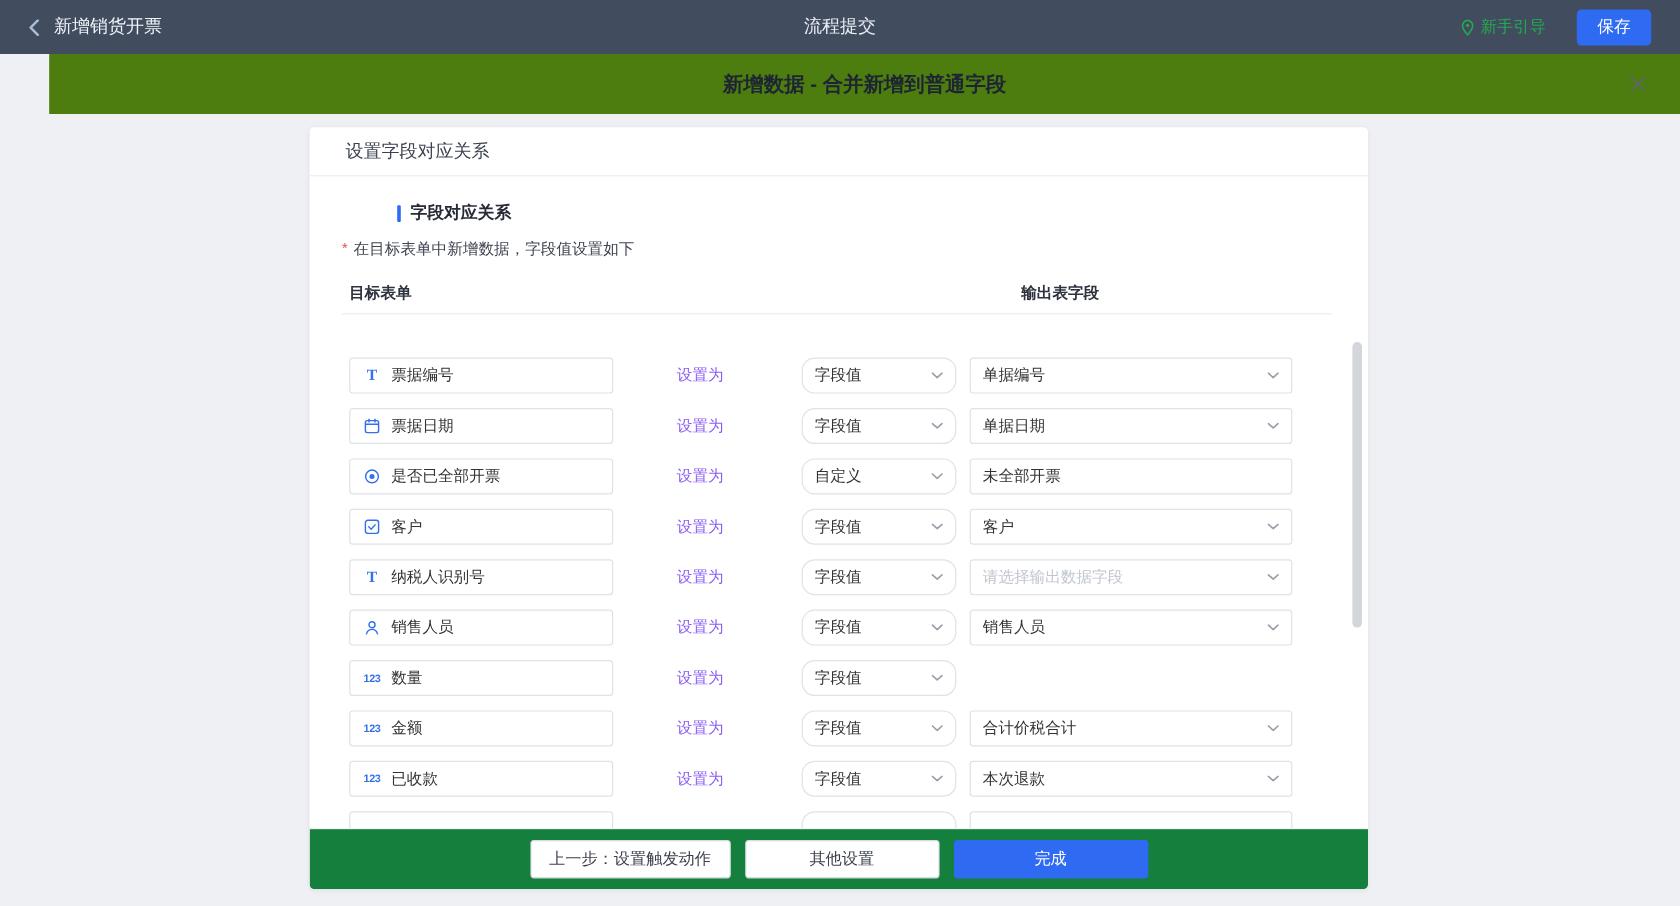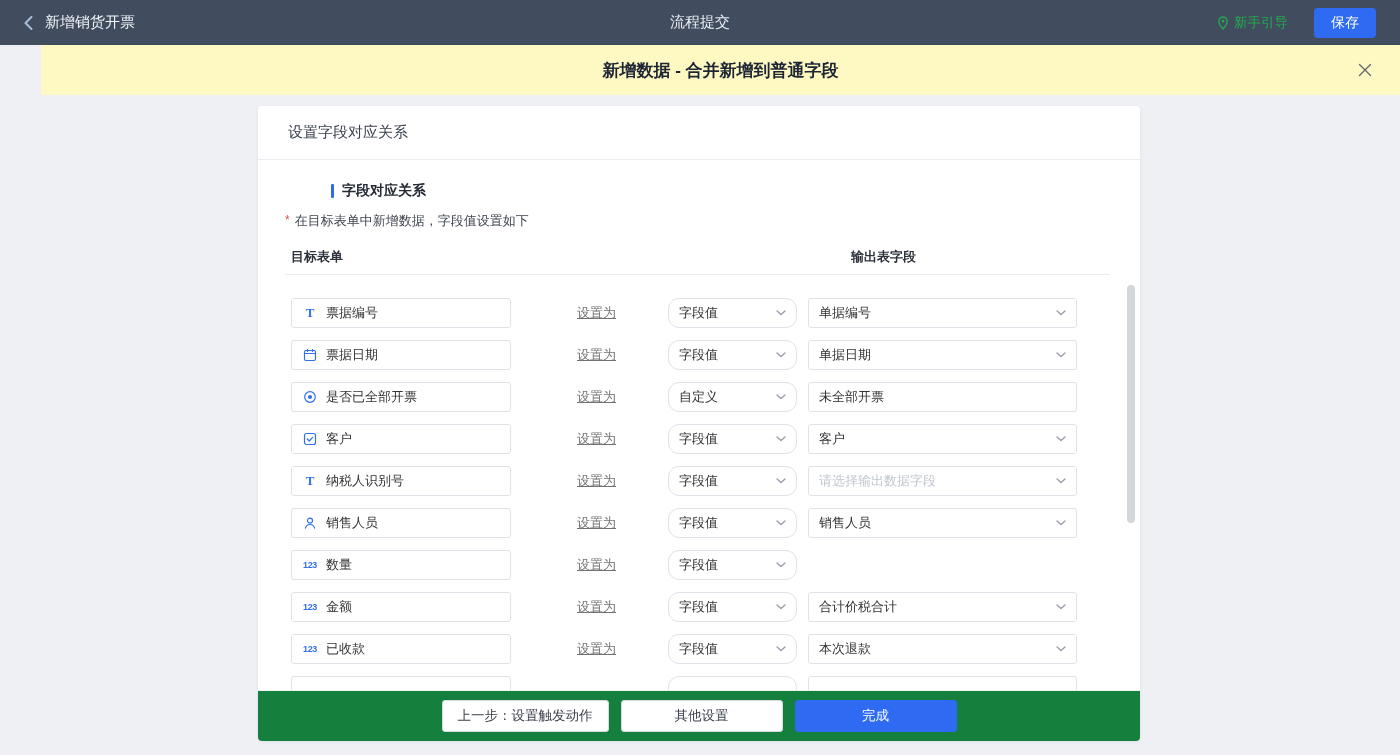--- a/index.html
+++ b/index.html
@@ -36,38 +36,38 @@
   .tb-right{display:flex;align-items:center;gap:26px;}
   .guide{display:flex;align-items:center;gap:5px;color:var(--green);font-size:13.5px;cursor:pointer;text-align:right;}
   .save-btn{
     min-width:62px;height:30px;border:none;border-radius:4px;
     background:var(--accent);color:#fff;font-size:14px;cursor:pointer;
     font-family:"Liberation Sans", sans-serif;
   }
 
   
   .dialog-header{
-    height:50px;background:#fef9c3;position:relative;
+    height:50px;background:#4d7c0f;position:relative;
     display:flex;align-items:center;justify-content:center;margin-left:41px;
   }
   .dialog-title{font-size:17px;font-weight:bold;color:#1d2433;}
   .close{
     position:absolute;right:26px;top:50%;transform:translateY(-50%);
     width:18px;height:18px;cursor:pointer;display:flex;align-items:center;justify-content:center;
   }
 
   
   .content{position:relative;height:660px;}
   .card{
     position:absolute;left:258px;top:11px;width:882px;height:635px;
     background:#fff;border-radius:4px;box-shadow:0 1px 4px rgba(15,30,60,.06);
     overflow:hidden;
   }
   .card-header{
-    height:54px;display:flex;align-items:center;padding:0 30px;
+    height:41px;display:flex;align-items:center;padding:0 30px;
     font-size:15px;color:#3a4150;border-bottom:1px solid var(--divider);
   }
   .section-head{padding:22px 30px 0 27px;position:relative;}
   .section-title{display:flex;align-items:center;gap:8px;font-size:14px;font-weight:bold;color:#262b36;padding-left:46px;}
   .blue-bar{width:3px;height:14px;background:var(--accent);border-radius:1px;}
   .note{margin-top:12px;font-size:13px;color:#3f4550;}
   .note .star{color:var(--red);margin-right:5px;font-size:12px;vertical-align:1px;}
   .cols{position:relative;margin-top:18px;height:18px;font-size:13px;font-weight:600;color:#2d323d;}
   .col-left{position:absolute;left:6px;top:0;}
   .col-right{position:absolute;left:566px;top:0;}
@@ -78,21 +78,21 @@
     position:absolute;left:27px;top:166px;width:828px;height:418px;
     overflow:hidden;padding-top:26px;
   }
   .map-row{position:relative;height:30px;margin-bottom:12px;}
   .box{
     position:absolute;top:0;height:30px;border:1px solid var(--border);
     border-radius:3px;background:#fff;display:flex;align-items:center;
     font-size:13px;color:#333;cursor:pointer;
   }
   .field-box{left:6px;width:220px;padding:0 10px;gap:8px;}
-  .setas{position:absolute;left:292px;top:0;line-height:30px;font-size:13px;color:#737373;text-decoration:underline;}
+  .setas{position:absolute;left:279px;top:0;line-height:30px;font-size:13px;color:#8b5cf6;}
   .mode-box{left:383px;width:129px;padding:0 10px;justify-content:space-between;border-radius:11px;}
   .out-box{left:523px;width:269px;padding:0 10px;justify-content:space-between;}
   .out-box.input{justify-content:flex-start;}
   .val{white-space:nowrap;overflow:hidden;text-overflow:ellipsis;}
   .val.ph{color:#c1c6cf;}
   .ficon{color:#3370eb;width:16px;display:flex;align-items:center;justify-content:center;flex:none;}
   .glyph-t{font-family:"Liberation Serif", serif;font-size:13px;font-weight:bold;}
   .glyph-123{font-size:9px;font-weight:bold;letter-spacing:-.3px;}
   .svgi{width:14px;height:14px;display:block;}
   .chev{width:10px;height:6px;flex:none;}

